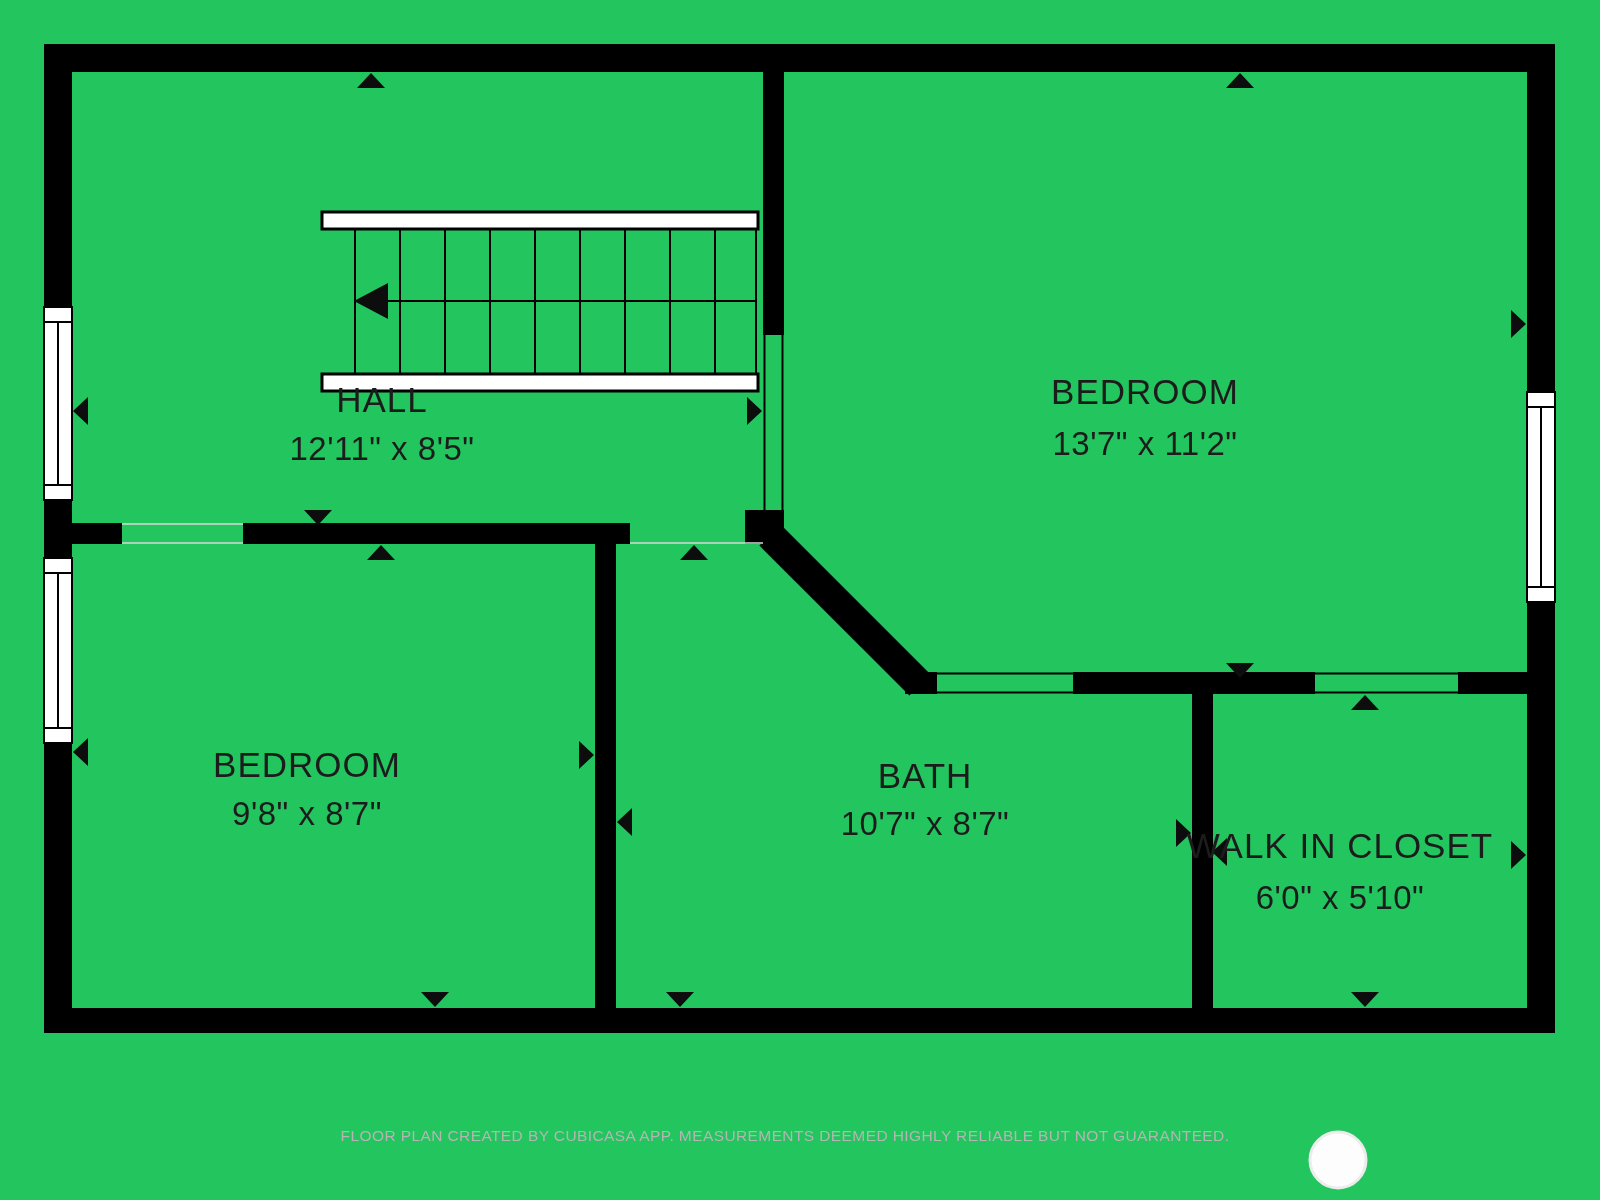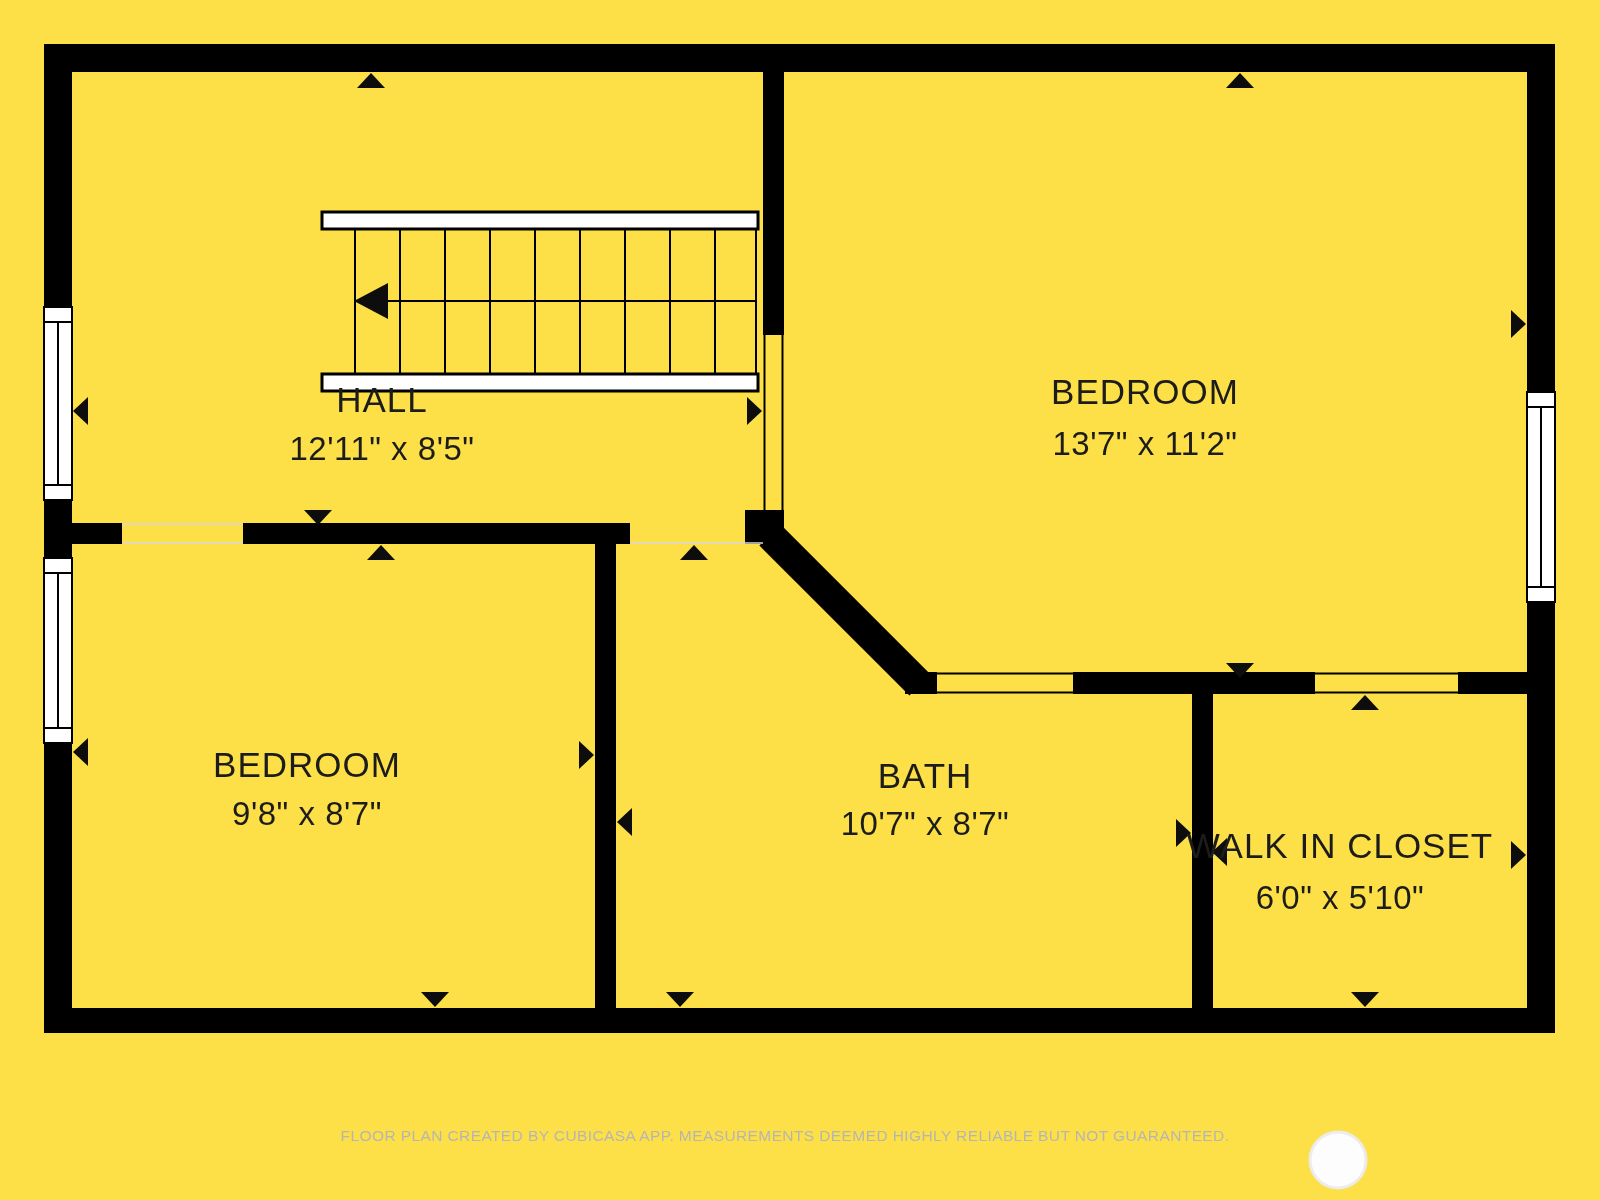--- a/index.html
+++ b/index.html
@@ -1,20 +1,20 @@
 <!DOCTYPE html>
 <html><head>
 <meta charset="utf-8">
 <style>
   html, body { margin: 0; padding: 0; background: #ffffff; }
   .canvas {
     position: relative;
     width: 1600px;
     height: 1200px;
-    background: #fde047;
+    background: #22c55e;
     font-family: "Liberation Sans", "DejaVu Sans", sans-serif;
     overflow: hidden;
   }
   svg { display: block; }
   text.room-name {
     font-size: 35px;
     letter-spacing: 1px;
     fill: #1c1c1c;
     text-anchor: middle;
   }

